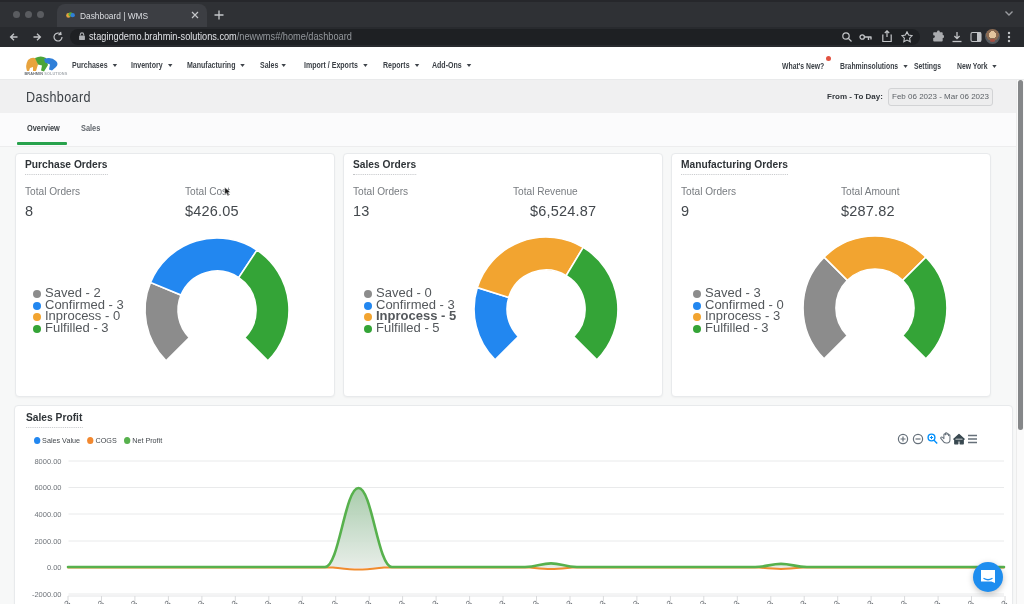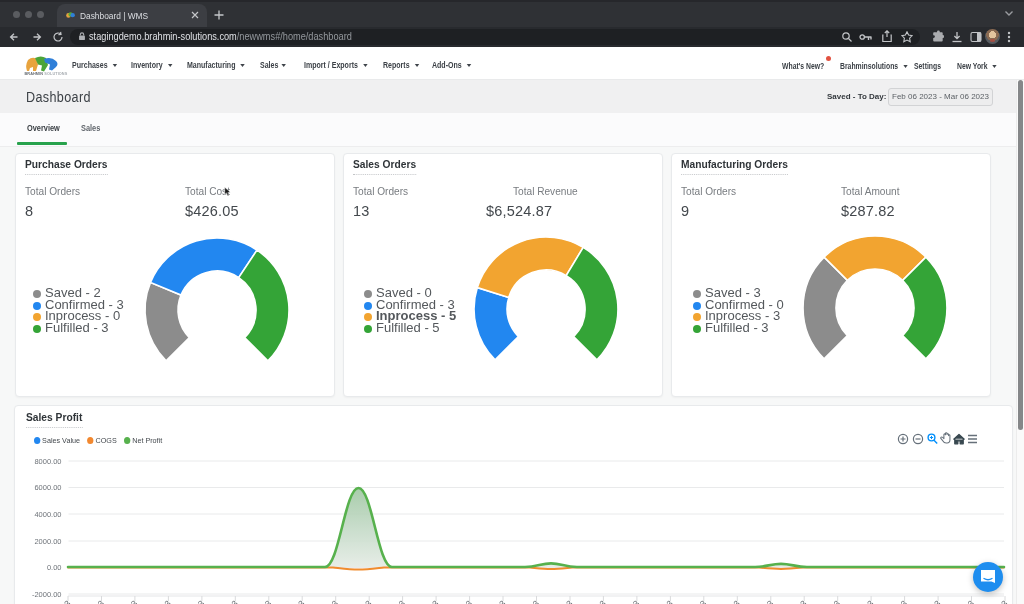--- a/index.html
+++ b/index.html
@@ -106,21 +106,21 @@
 <div class="abs nav" style="left:383px;top:59px;">Reports<b class="c"></b></div>
 <div class="abs nav" style="left:432px;top:59px;">Add-Ons<b class="c"></b></div>
 <div class="abs nav2" style="left:782px;top:60px;">What's New?</div>
 <div class="abs" style="left:826px;top:56px;width:5px;height:5px;border-radius:50%;background:#e25241;"></div>
 <div class="abs nav2" style="left:840px;top:60px;">Brahminsolutions<b class="c"></b></div>
 <div class="abs nav2" style="left:914px;top:60px;">Settings</div>
 <div class="abs nav2" style="left:957px;top:60px;">New York<b class="c"></b></div>
 
 <div class="abs" style="left:0;top:80px;width:1024px;height:33px;background:#f0f0f1;"></div>
 <div class="abs" style="left:26px;top:89px;font-size:14px;font-weight:500;color:#3c4146;letter-spacing:.4px;transform:scaleX(.9);transform-origin:left center;">Dashboard</div>
-<div class="abs" style="left:827px;top:92px;font-size:8px;font-weight:700;color:#33383d;">Saved - To Day:</div>
+<div class="abs" style="left:827px;top:92px;font-size:8px;font-weight:700;color:#33383d;">From - To Day:</div>
 <div class="abs" style="left:888px;top:88px;width:105px;height:18px;background:#ededee;border:1px solid #d2d3d5;border-radius:3px;font-size:8px;color:#5a5f64;line-height:16px;text-align:center;white-space:nowrap;">Feb 06 2023 - Mar 06 2023</div>
 
 <div class="abs" style="left:0;top:113px;width:1024px;height:34px;background:#fbfbfc;border-bottom:1px solid #ededee;"></div>
 <div class="abs" style="left:27px;top:123px;font-size:9px;font-weight:600;color:#3c4146;transform:scaleX(.82);transform-origin:left center;">Overview</div>
 <div class="abs" style="left:81px;top:123px;font-size:9px;font-weight:600;color:#61666c;transform:scaleX(.82);transform-origin:left center;">Sales</div>
 <div class="abs" style="left:17px;top:142px;width:50px;height:3px;background:#28a24c;border-radius:1px;"></div>
 
 <div class="abs card" style="left:15px;top:153px;width:320px;height:244px;"></div>
 <div class="abs card" style="left:343px;top:153px;width:320px;height:244px;"></div>
 <div class="abs card" style="left:671px;top:153px;width:320px;height:244px;"></div>
@@ -135,21 +135,21 @@
 <div class="abs ctitle" style="left:25px;top:158px;">Purchase Orders</div>
 <div class="abs clabel" style="left:25px;top:185px;">Total Orders</div>
 <div class="abs cnum" style="left:25px;top:203px;">8</div>
 <div class="abs clabel" style="left:185px;top:185px;">Total Cost</div>
 <div class="abs cnum" style="left:185px;top:203px;">$426.05</div>
 
 <div class="abs ctitle" style="left:353px;top:158px;">Sales Orders</div>
 <div class="abs clabel" style="left:353px;top:185px;">Total Orders</div>
 <div class="abs cnum" style="left:353px;top:203px;">13</div>
 <div class="abs clabel" style="left:513px;top:185px;">Total Revenue</div>
-<div class="abs cnum" style="left:486px;top:203px;">$6,524.87</div>
+<div class="abs cnum" style="left:530px;top:203px;">$6,524.87</div>
 
 <div class="abs ctitle" style="left:681px;top:158px;">Manufacturing Orders</div>
 <div class="abs clabel" style="left:681px;top:185px;">Total Orders</div>
 <div class="abs cnum" style="left:681px;top:203px;">9</div>
 <div class="abs clabel" style="left:841px;top:185px;">Total Amount</div>
 <div class="abs cnum" style="left:841px;top:203px;">$287.82</div>
 
 <div class="lgrow" style="left:33px;top:285px;"><i style="background:#8c8c8c;"></i>Saved - 2</div>
 <div class="lgrow" style="left:33px;top:296.5px;"><i style="background:#2287f0;"></i>Confirmed - 3</div>
 <div class="lgrow" style="left:33px;top:308px;"><i style="background:#f2a430;"></i>Inprocess - 0</div>

